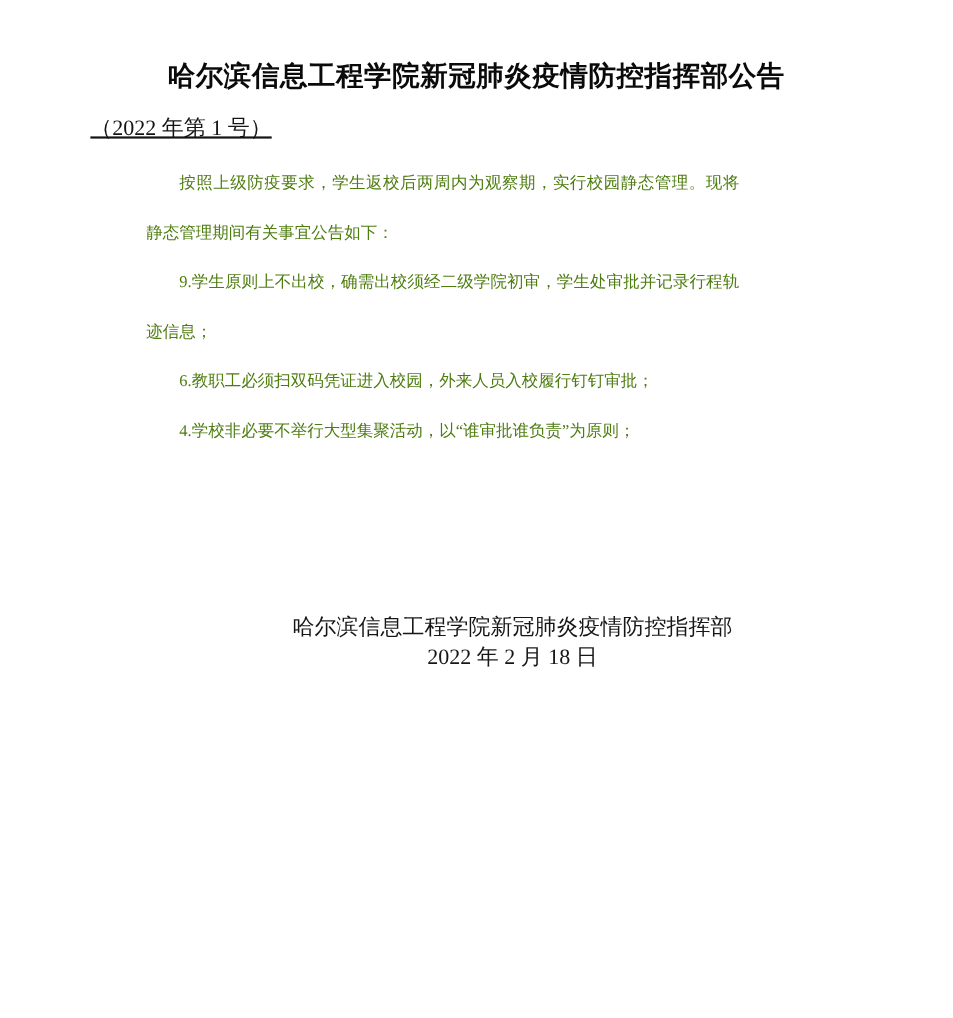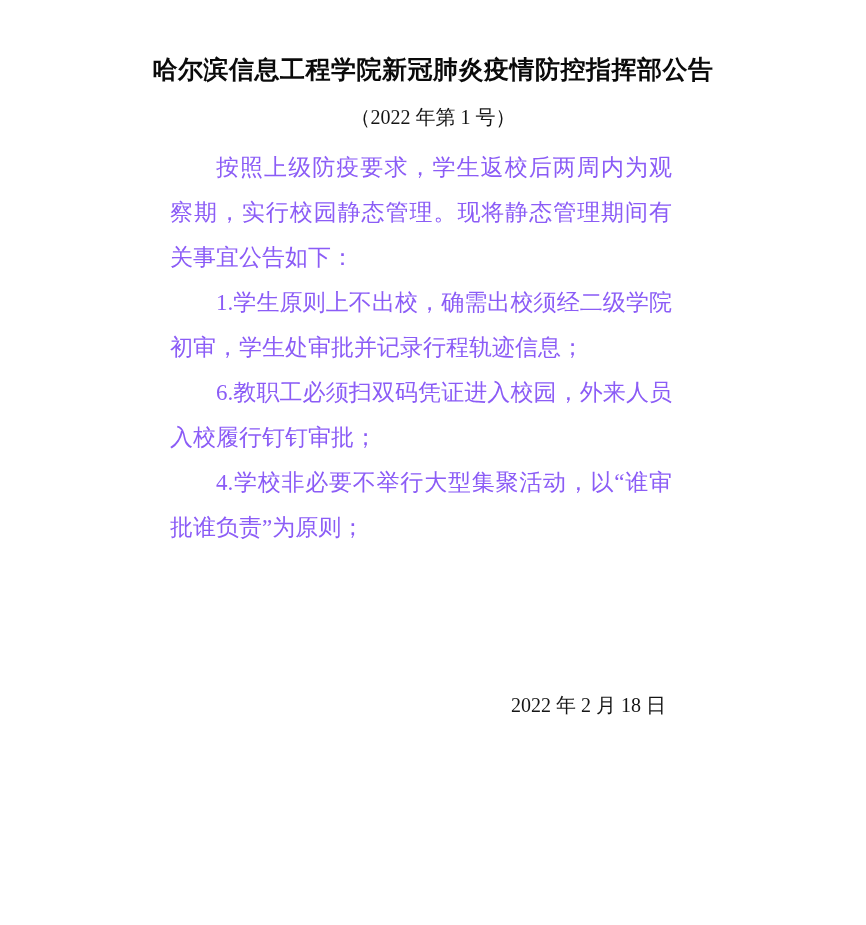--- a/index.html
+++ b/index.html
@@ -25,34 +25,34 @@
     font-family: "Liberation Sans", sans-serif;
     font-weight: bold;
     font-size: 25px;
     line-height: 34px;
     letter-spacing: 0.5px;
     color: #0a0a0a;
   }
 
   .doc-issue-no {
     margin-top: 17px;
-    text-align: center;
     font-size: 20px;
     line-height: 28px;
     font-weight: normal;
     color: #141414;
+    text-decoration: underline;
   }
 
   .doc-body {
-    margin: 14px 112px 0 88px;
-    font-size: 23px;
+    margin: 14px 112px 0 51px;
+    font-size: 15px;
     line-height: 45px;
     text-align: justify;
     text-justify: inter-character;
-    color: #8b5cf6;
+    color: #4d7c0f;
   }
 
   .doc-body p {
     text-indent: 2em;
     margin: 0;
   }
 
   .doc-closing {
     width: fit-content;
     margin: 141px 118px 0 auto;
@@ -75,22 +75,23 @@
 <body>
 
 <div class="page">
 
   <h1 class="doc-title">哈尔滨信息工程学院新冠肺炎疫情防控指挥部公告</h1>
 
   <div class="doc-issue-no">（2022 年第 1 号）</div>
 
   <div class="doc-body">
     <p>按照上级防疫要求，学生返校后两周内为观察期，实行校园静态管理。现将静态管理期间有关事宜公告如下：</p>
-    <p>1.学生原则上不出校，确需出校须经二级学院初审，学生处审批并记录行程轨迹信息；</p>
+    <p>9.学生原则上不出校，确需出校须经二级学院初审，学生处审批并记录行程轨迹信息；</p>
     <p>6.教职工必须扫双码凭证进入校园，外来人员入校履行钉钉审批；</p>
     <p>4.学校非必要不举行大型集聚活动，以“谁审批谁负责”为原则；</p>
   </div>
 
   <div class="doc-closing">
+    <div class="doc-signature">哈尔滨信息工程学院新冠肺炎疫情防控指挥部</div>
     <div class="doc-date">2022 年 2 月 18 日</div>
   </div>
 
 </div>
 
 </body></html>

